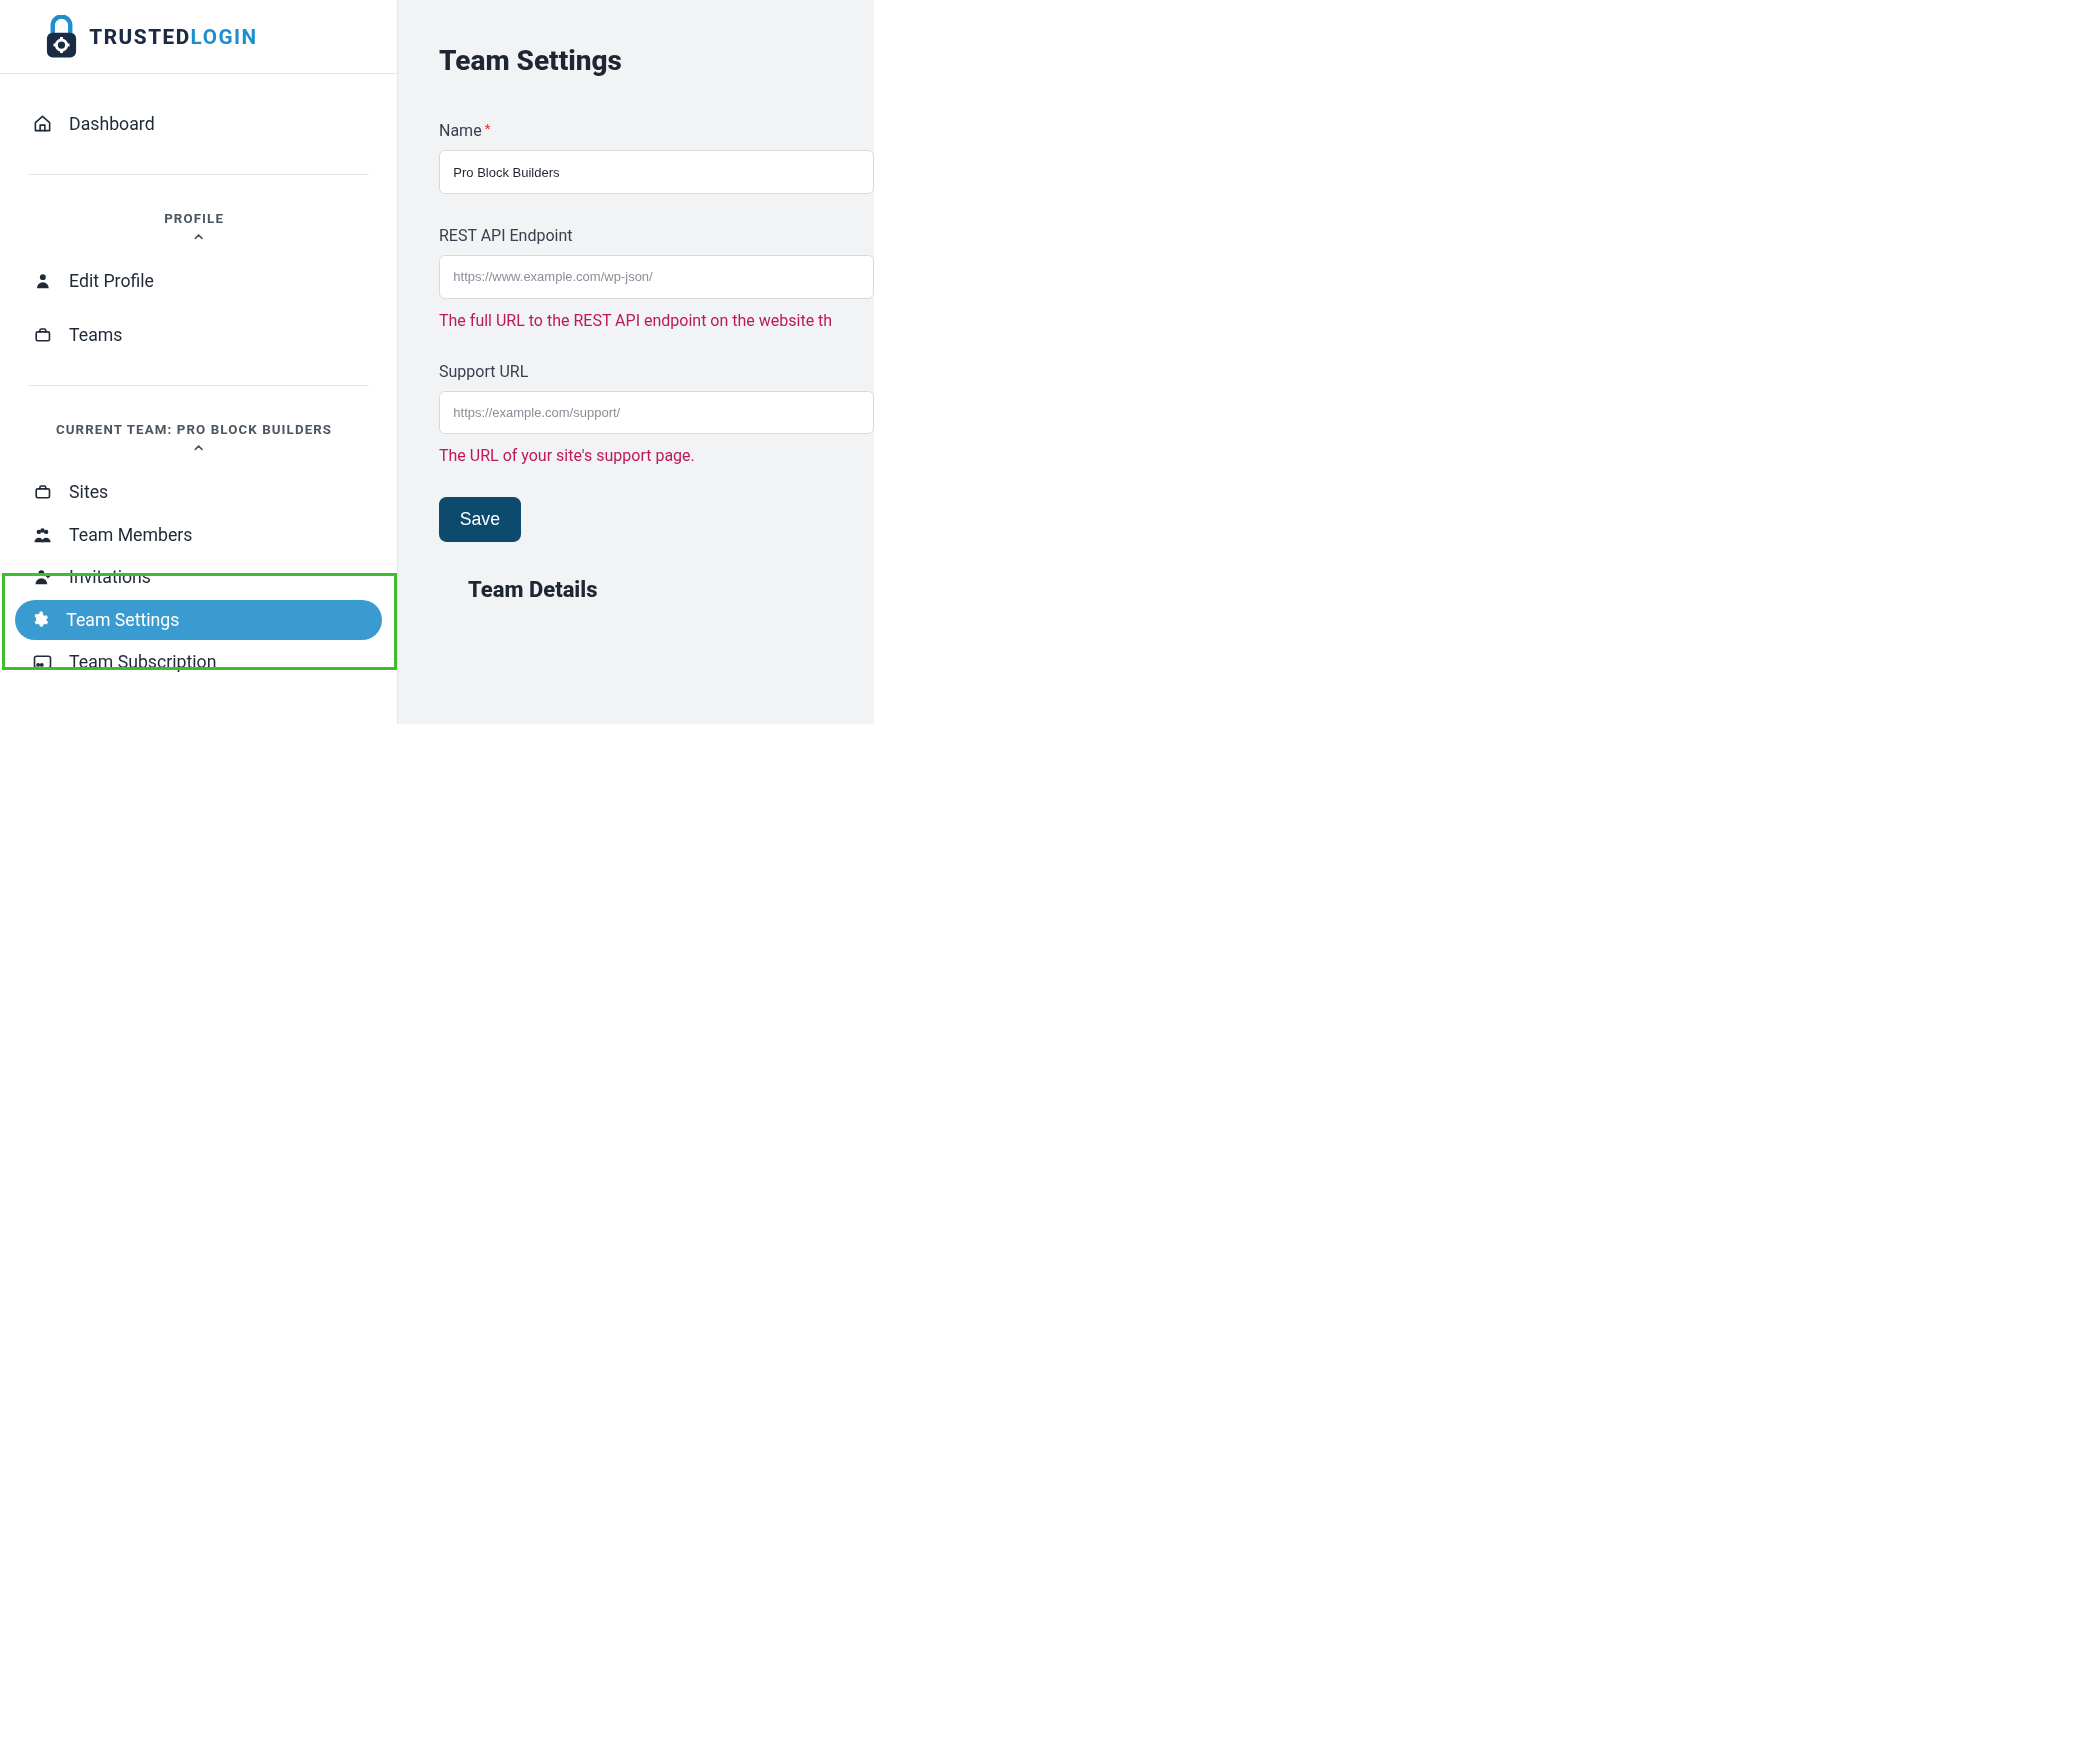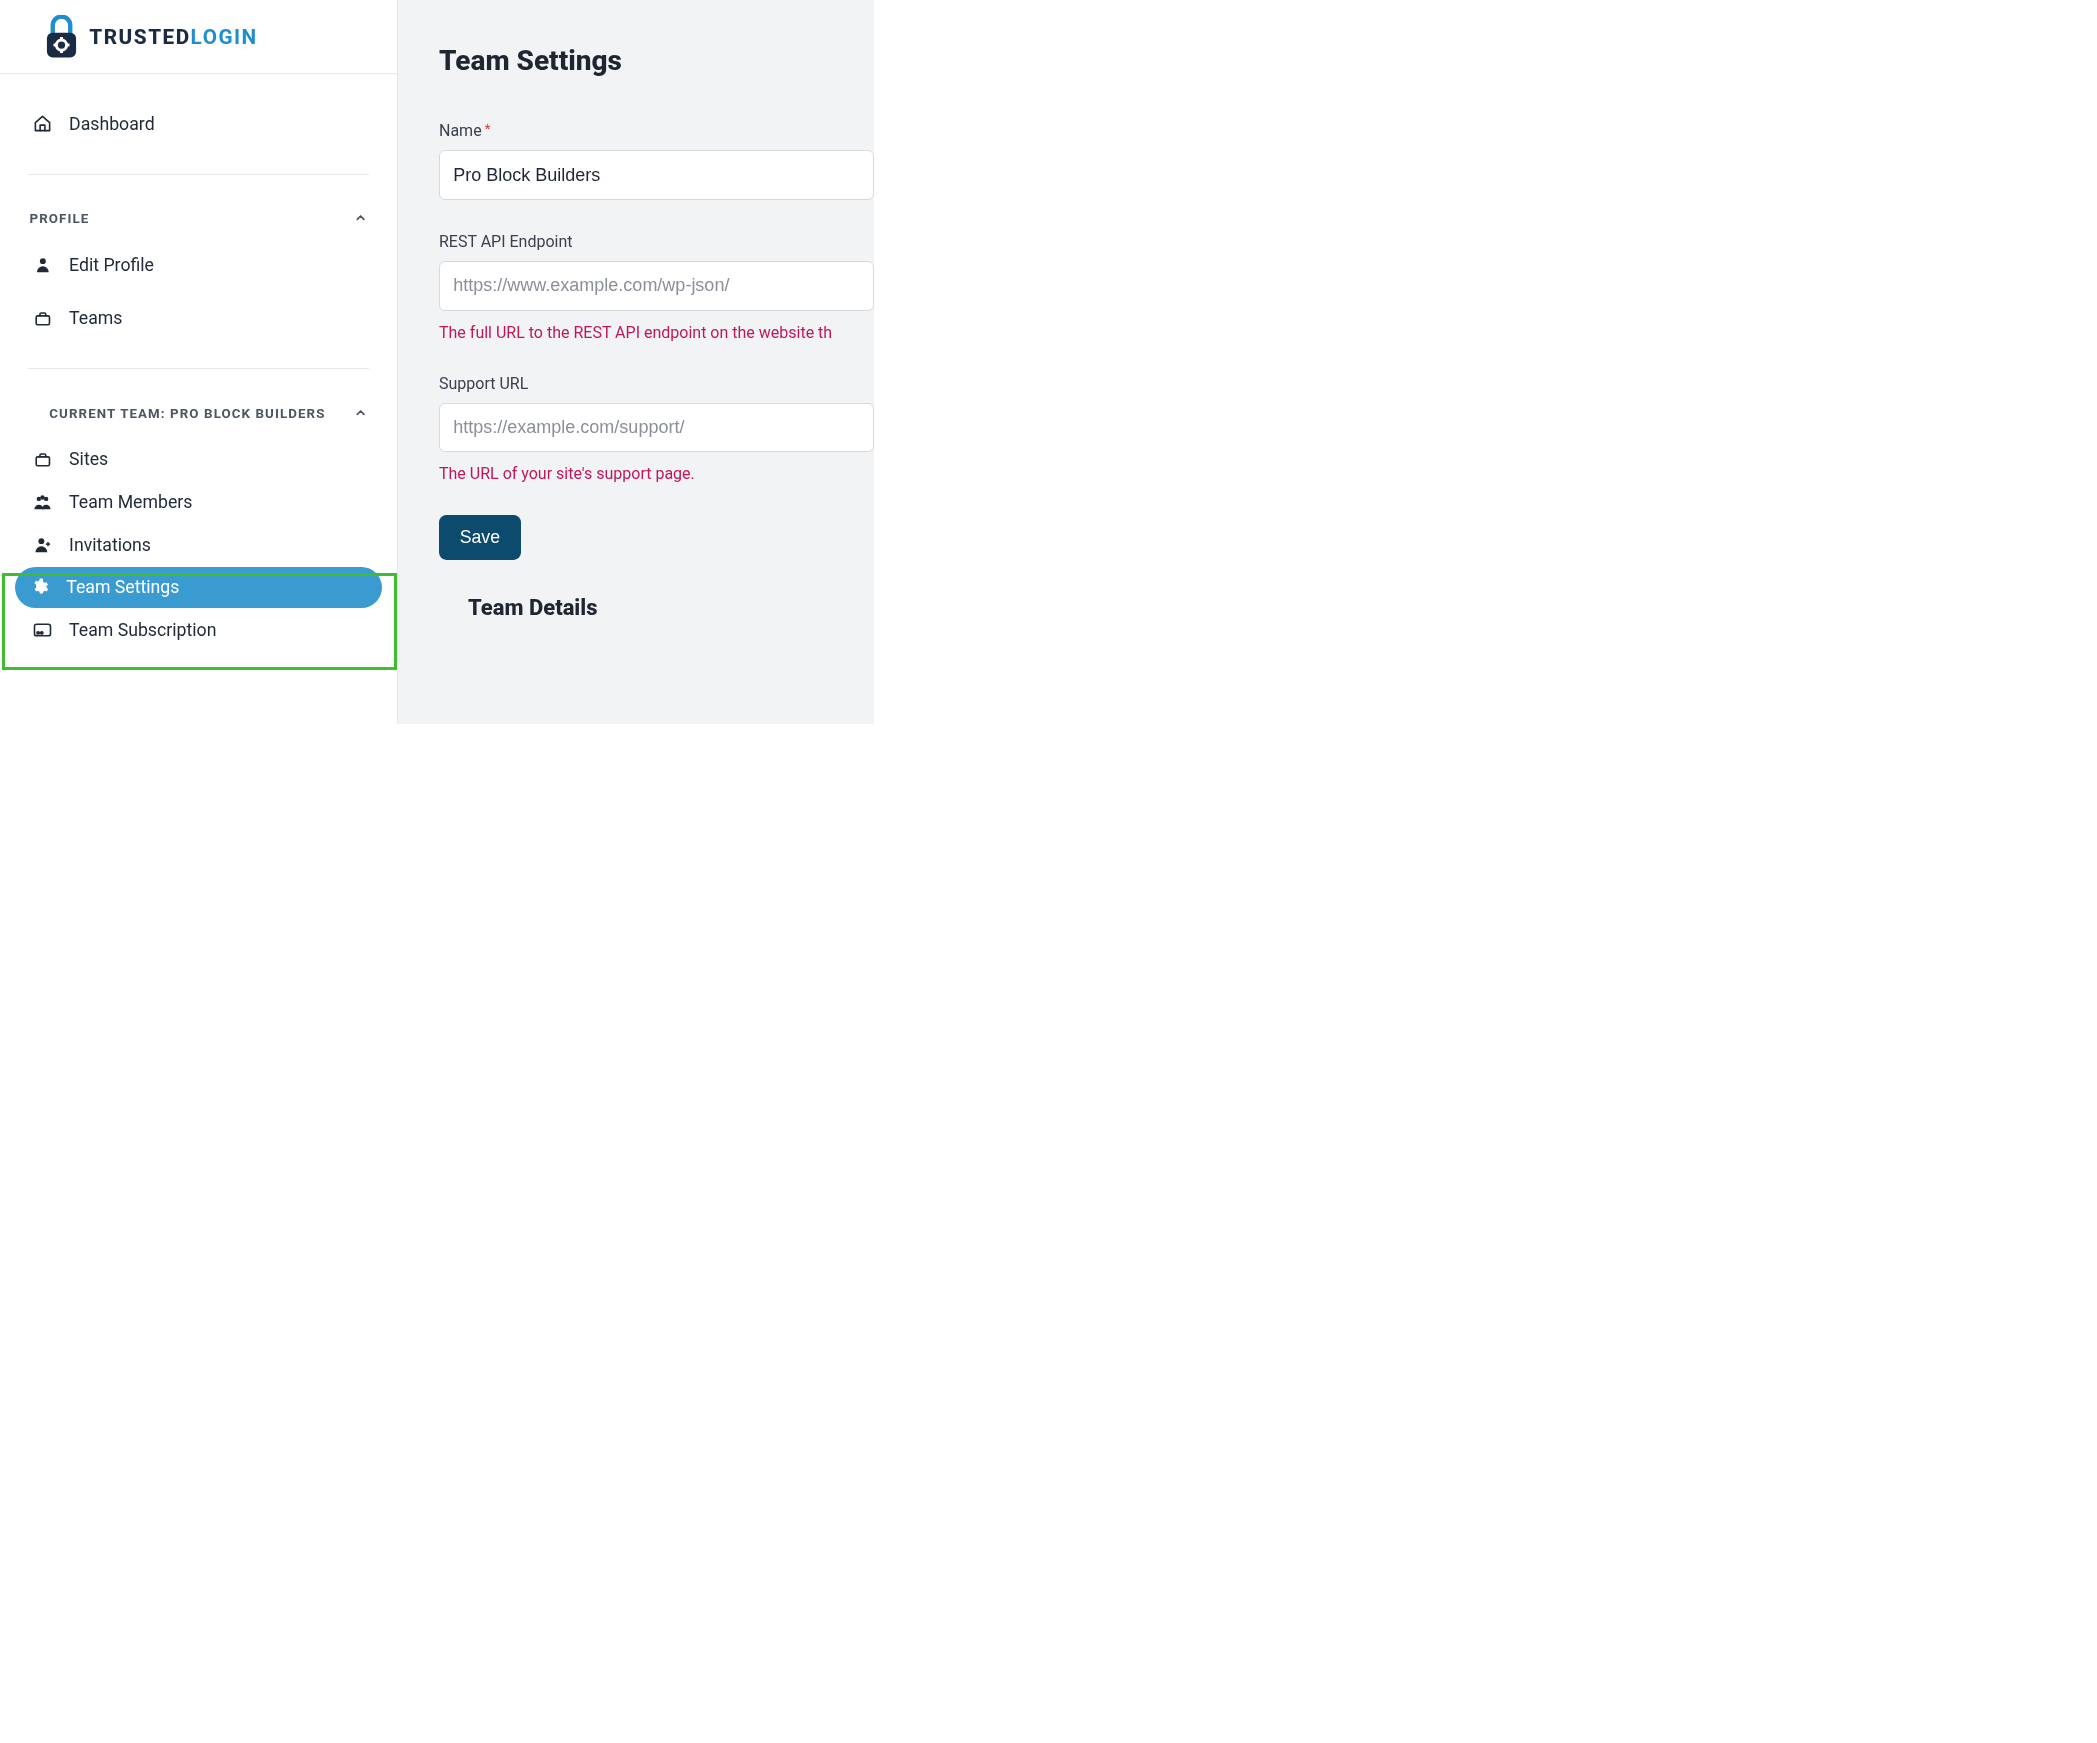--- a/index.html
+++ b/index.html
@@ -66,20 +66,21 @@
     display: flex;
     align-items: center;
     justify-content: space-between;
     font-size: 13.3px;
     font-weight: 700;
     letter-spacing: 1.1px;
     color: #4b5563;
     text-transform: uppercase;
     padding: 4.4px 1.5px 14.8px 1.5px;
     cursor: pointer;
+    flex-direction: column;
   }
   .section-header .lbl { flex: 1; padding-right: 8.9px; line-height: 1.6; }
   .section-header.centered .lbl { text-align: center; }
   .chev { color: #4b5563; }
   .nav-list { display: flex; flex-direction: column; gap: 13px; }
   .nav-list.tight { gap: 2px; }
   .highlight-box {
     position: absolute;
     left: 2.2px;
     right: 0;
@@ -104,21 +105,21 @@
   .field { margin-bottom: 32px; }
   .field-label {
     font-size: 16px;
     color: #3a4050;
     margin-bottom: 10.3px;
     display: block;
   }
   .field-label .req { color: #d33; margin-left: 3px; font-size: 13.3px; vertical-align: top; }
   .text-input {
     width: 100%;
-    font-size: 18px;
+    font-size: 13px;
     padding: 13.3px 13.3px;
     border: 0.7px solid #d6d9de;
     border-radius: 5.9px;
     background: #fff;
     color: #1f2633;
     outline: none;
   }
   .text-input::placeholder { color: #8a8f98; }
   .help-text {
     font-size: 16px;

